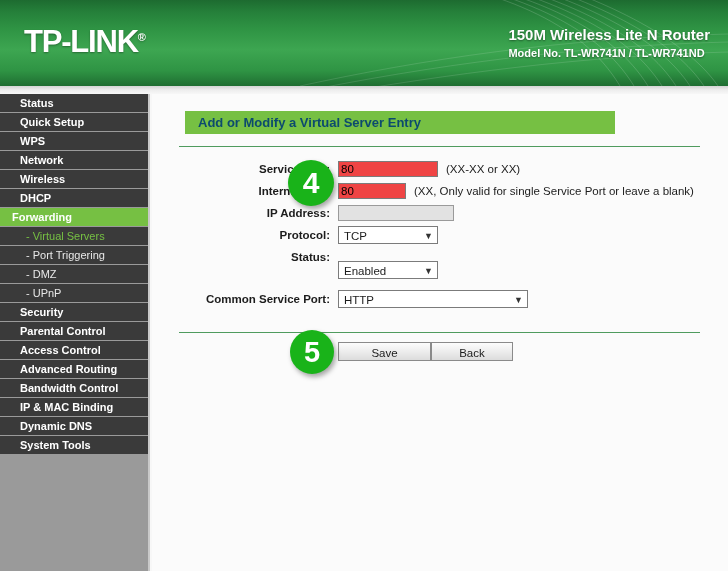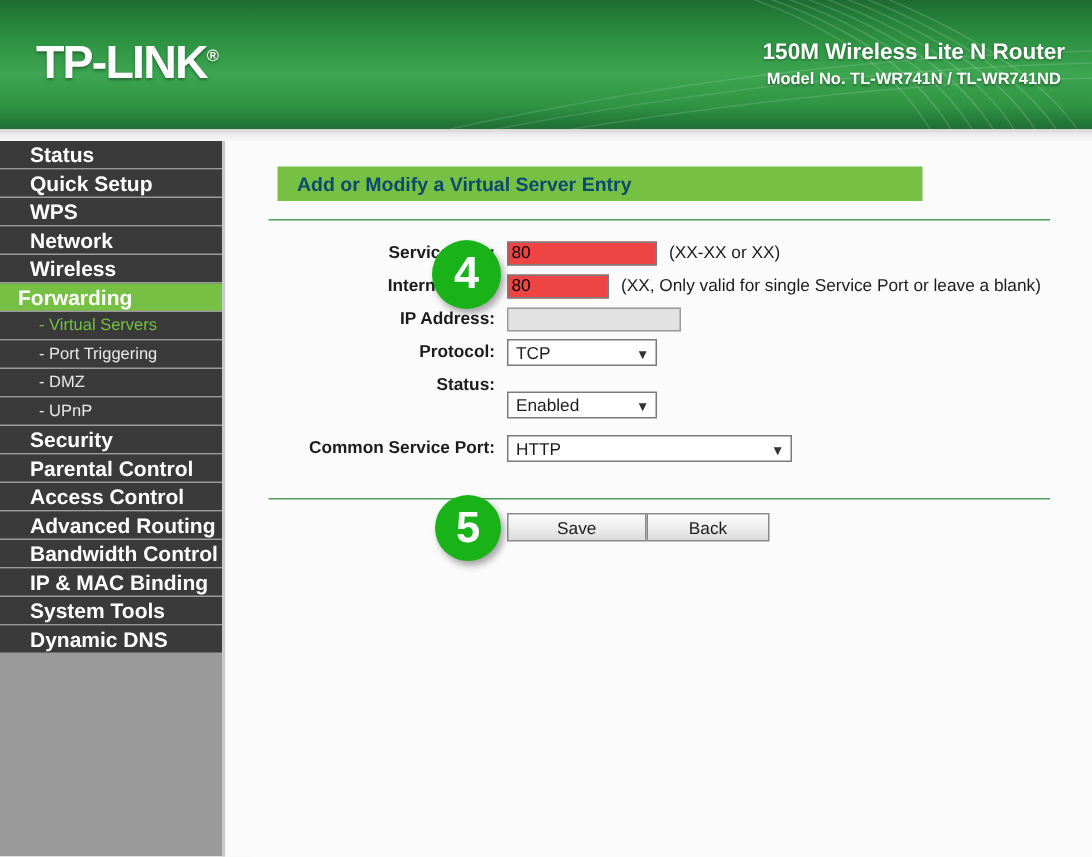--- a/index.html
+++ b/index.html
@@ -42,21 +42,21 @@
     text-shadow: 0 1px 2px rgba(0,0,0,0.35);
   }
   .logo .reg {
     font-size: 11px;
     vertical-align: super;
     letter-spacing: 0;
   }
   .model-block {
     position: absolute;
     right: 18px; top: 26px;
-    text-align: center;
+    text-align: left;
     color: #ffffff;
     text-shadow: 0 1px 2px rgba(0,0,0,0.4);
   }
   .model-title {
     font-size: 15px;
     font-weight: bold;
     line-height: 18px;
     white-space: nowrap;
   }
   .model-sub {
@@ -81,21 +81,21 @@
     height: 477px;
     background: #9a9a9a;
     border-right: 2px solid #c9c9c9;
     box-sizing: border-box;
   }
   .menu-item {
     height: 19px;
     line-height: 19px;
     background: #3a3a3a;
     color: #ffffff;
-    font-size: 14px;
+    font-size: 11px;
     font-weight: bold;
     padding-left: 20px;
     border-bottom: 1px solid #9a9a9a;
     box-sizing: border-box;
     white-space: nowrap;
     overflow: hidden;
   }
   .menu-item.active {
     background: #76c043;
     color: #ffffff;
@@ -280,33 +280,34 @@
   </div>
 </div>
 <div class="header-shadow"></div>
 
 <div class="sidebar" id="sidebar">
     <div class="menu-item">Status</div>
     <div class="menu-item">Quick Setup</div>
     <div class="menu-item">WPS</div>
     <div class="menu-item">Network</div>
     <div class="menu-item">Wireless</div>
+    <div class="menu-item">DHCP</div>
     <div class="menu-item active">Forwarding</div>
     <div class="menu-item sub current">- Virtual Servers</div>
     <div class="menu-item sub">- Port Triggering</div>
     <div class="menu-item sub">- DMZ</div>
     <div class="menu-item sub">- UPnP</div>
     <div class="menu-item">Security</div>
     <div class="menu-item">Parental Control</div>
     <div class="menu-item">Access Control</div>
     <div class="menu-item">Advanced Routing</div>
     <div class="menu-item">Bandwidth Control</div>
     <div class="menu-item">IP &amp; MAC Binding</div>
+    <div class="menu-item">Dynamic DNS</div>
     <div class="menu-item">System Tools</div>
-    <div class="menu-item">Dynamic DNS</div>
   </div>
 
 <div class="content">
 
   <div class="title-bar">Add or Modify a Virtual Server Entry</div>
 
   <div class="divider" id="divider-top"></div>
 
   <div class="form-area">
 

